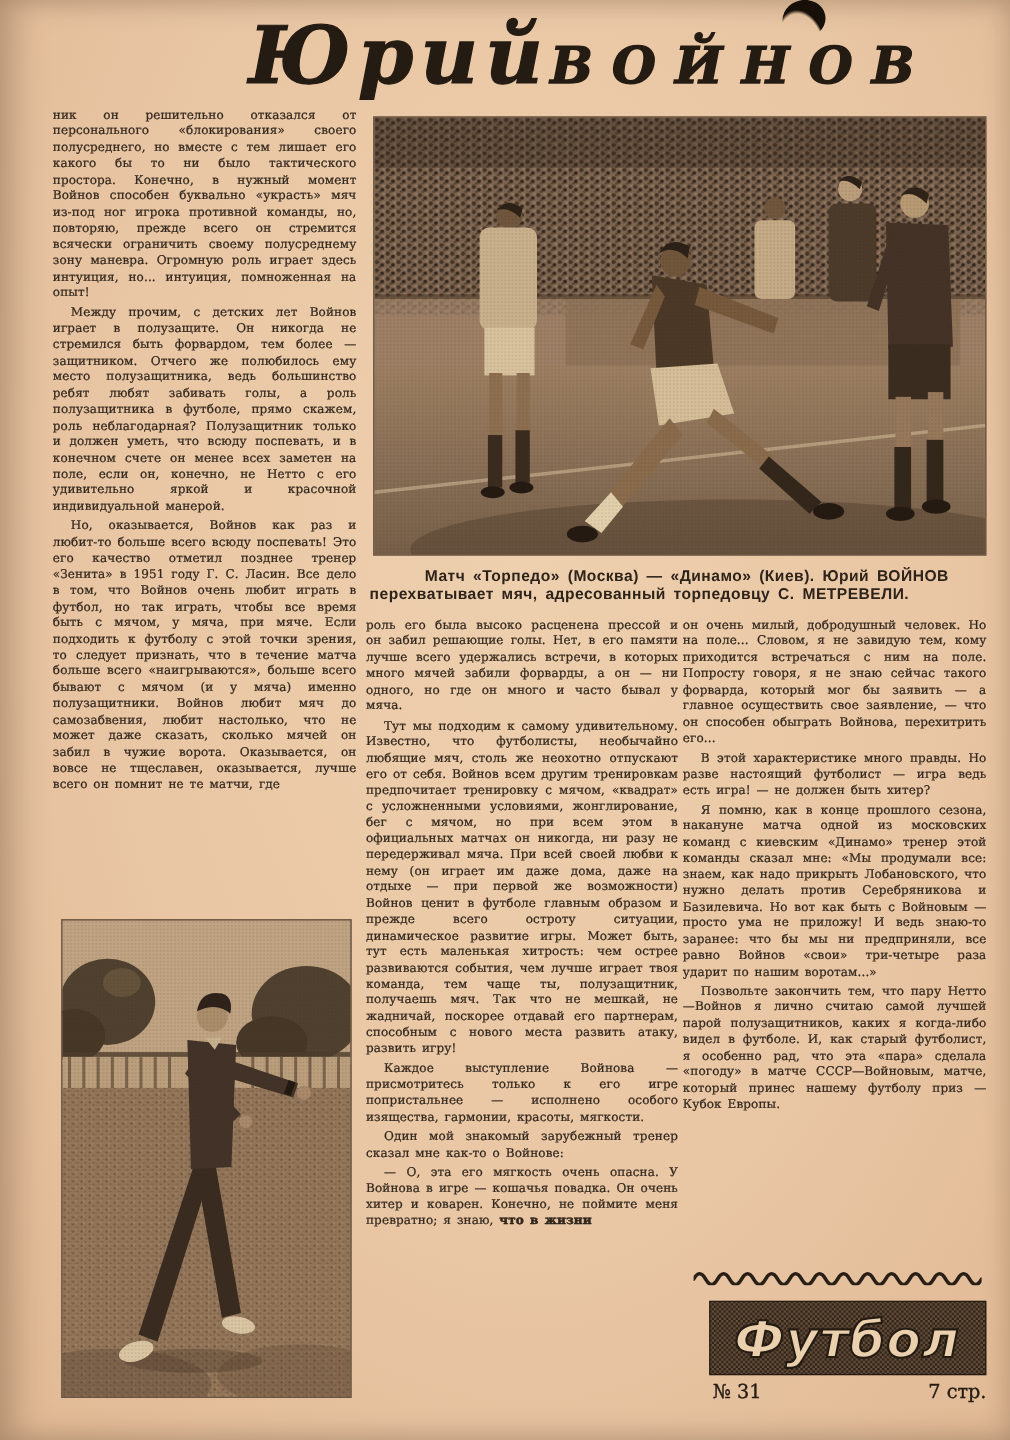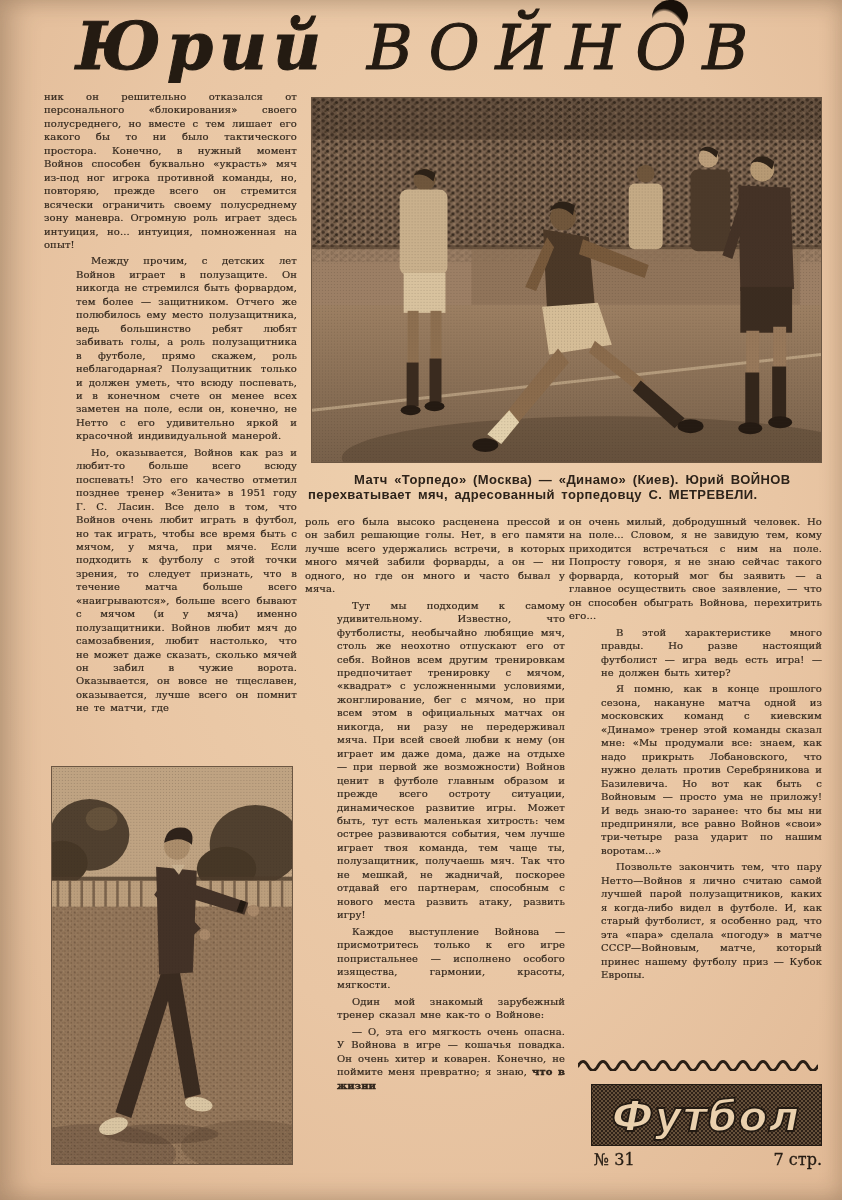--- a/index.html
+++ b/index.html
@@ -5,37 +5,36 @@
   html,body{margin:0;padding:0;background:#8a7a68;}
   .page{
     position:relative;width:842px;height:1200px;overflow:hidden;
     background:radial-gradient(ellipse at 52% 38%, #eed0ae 0%, #e9c6a4 55%, #e0b894 100%);
     box-shadow:inset 14px 0 26px rgba(70,50,30,.25), inset -6px 0 18px rgba(70,50,30,.15);
     font-family:"DejaVu Serif", serif;color:#30261c;
   }
   
   .title{
     position:absolute;left:0;top:4px;width:842px;padding:0 64px 0 62px;box-sizing:border-box;
-    display:flex;justify-content:center;align-items:baseline;
+    display:flex;justify-content:flex-end;align-items:baseline;
     color:#241b12;
-    gap:40px;
   }
   .title .first{
     font-family:"DejaVu Serif",serif;font-style:italic;font-weight:bold;font-size:66px;line-height:84px;
     letter-spacing:6px;-webkit-text-stroke:1px #241b12;
   }
   .title .last{
-    font-family:"DejaVu Serif",serif;font-style:italic;font-weight:normal;font-size:62px;line-height:84px;
+    font-family:"DejaVu Serif",serif;font-style:italic;font-weight:bold;font-size:42px;line-height:84px;
     letter-spacing:16px;-webkit-text-stroke:1.2px #241b12;
   }
   
   .col{position:absolute;text-align:justify;font-size:10px;line-height:13.45px;
        color:#33281e;word-spacing:1.6px;letter-spacing:.1px;-webkit-text-stroke:.2px #33281e;}
   .col p{margin:0 0 3px 0;}
-  .col p.ind{text-indent:15px;margin-left:32px;}
+  .col p.ind{text-indent:15px;}
   #col1{left:44px;top:90px;width:253px;}
   #col2{left:305px;top:515px;width:260px;}
   #col3{left:569px;top:515px;width:253px;}
   .col b{font-weight:bold;-webkit-text-stroke:.4px #2a2016;}
   
   .photo{position:absolute;border:1px solid #6b5642;box-sizing:border-box;background:#8a7158;}
   #photo-match{left:311px;top:97px;width:511px;height:366px;}
   #photo-warmup{left:51px;top:766px;width:242px;height:399px;}
   .photo svg{display:block;width:100%;height:100%;}
   

